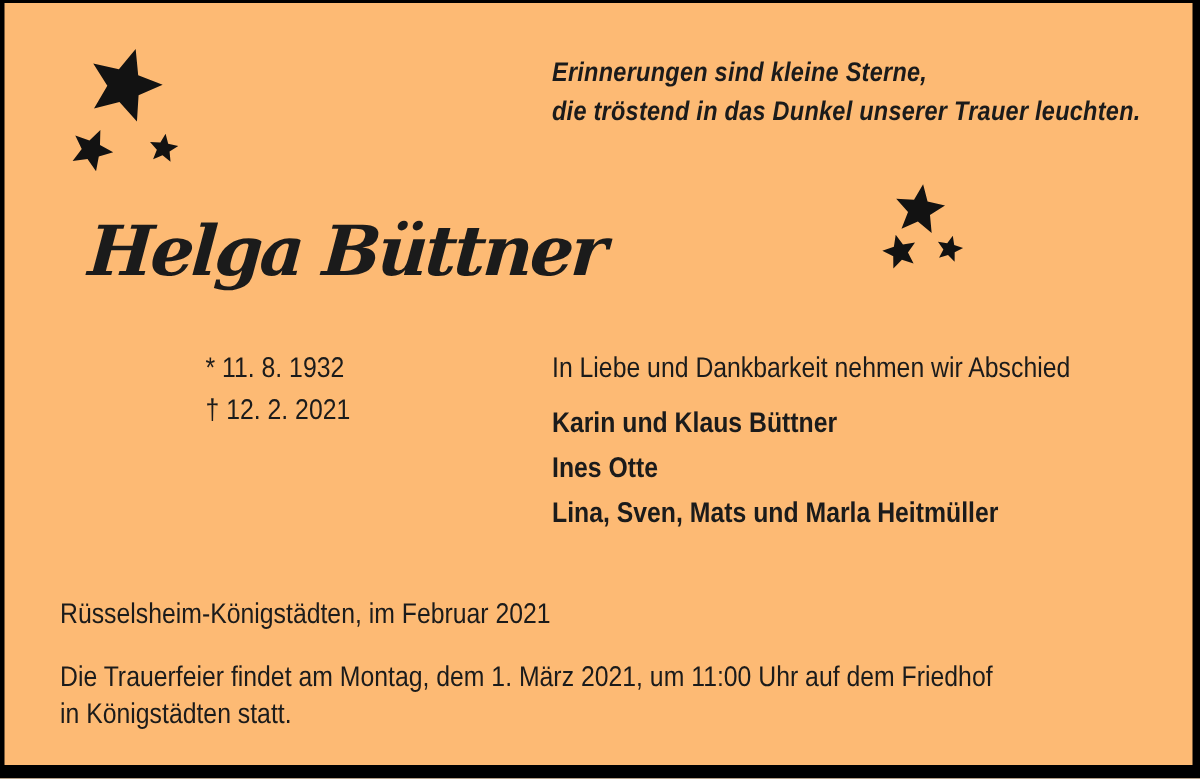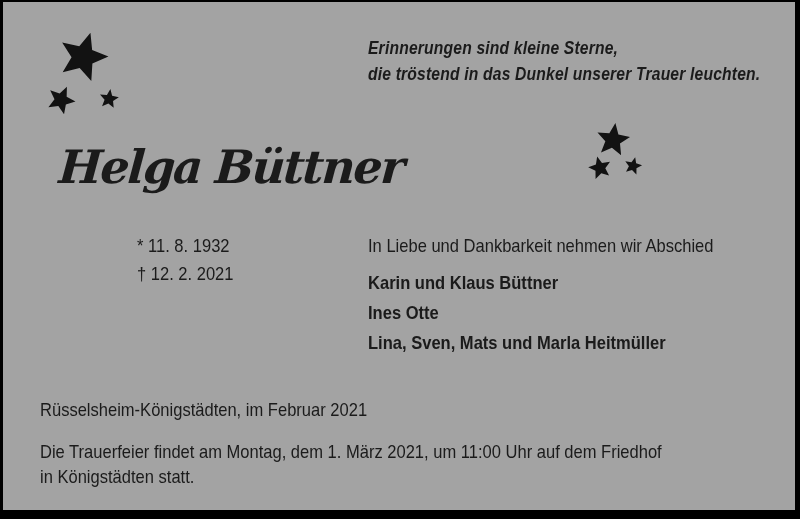--- a/index.html
+++ b/index.html
@@ -2,21 +2,21 @@
 <html><head>
 <meta charset="utf-8">
 <style>
   html, body { margin: 0; padding: 0; background: #e8e8e8; }
   * { box-sizing: border-box; }
 
   .notice {
     position: relative;
     width: 800px;
     height: 519px;
-    background: #a3a3a3;
+    background: #fdba74;
     border-style: solid;
     border-color: #000000;
     border-width: 2px 5px 9px 3px;
     overflow: hidden;
     font-family: "Liberation Sans", "DejaVu Sans", sans-serif;
     color: #1b1b1b;
   }
 
   .abs { position: absolute; }
 

